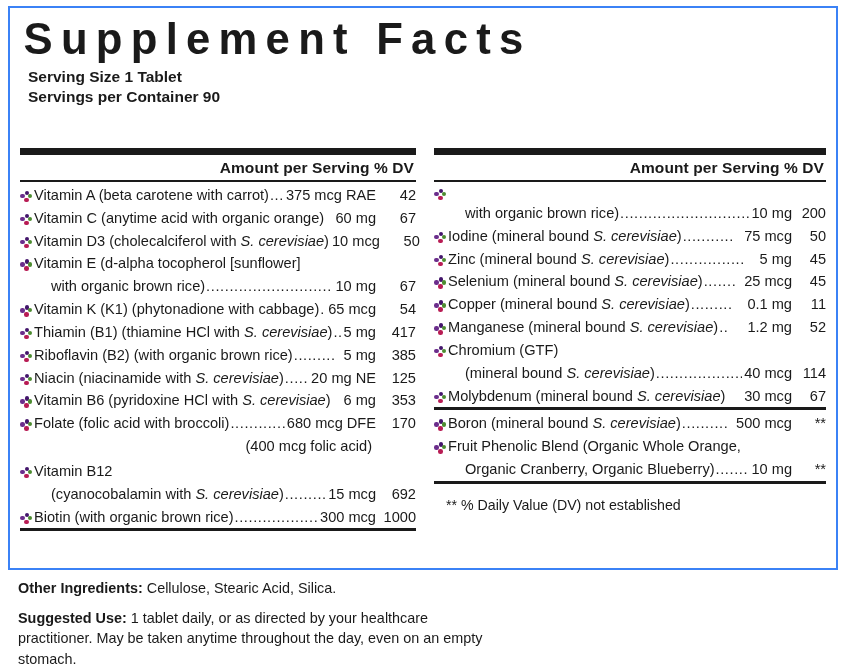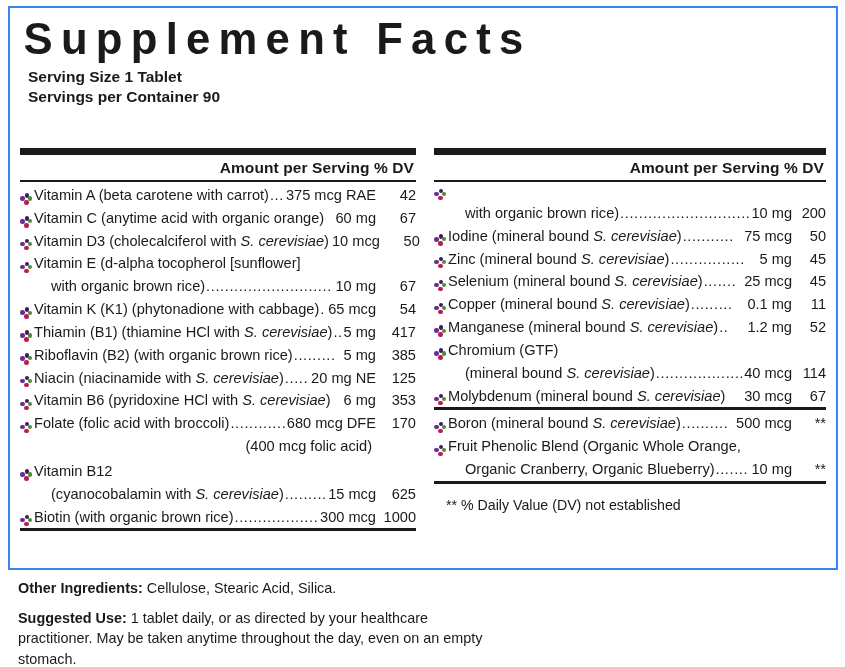--- a/index.html
+++ b/index.html
@@ -64,21 +64,21 @@
     font-weight:bold;
     padding:4px 2px 3px 0;
     white-space:nowrap;
     letter-spacing:0.1px;
   }
 
   
   .rows{padding-top:2px;}
   .row{
     display:flex;
-    align-items:flex-end;
+    align-items:center;
     font-size:14.6px;
     line-height:1.565;
     white-space:nowrap;
   }
   .row.cont{padding-left:0;}
 
   .bullet{
     flex:0 0 auto;
     width:13px;height:14px;
     margin-top:4px;margin-right:1px;
@@ -291,21 +291,21 @@
               <span class="nm">Vitamin B12</span>
               <span class="dots"></span>
               <span class="amt"></span>
               <span class="dv"></span>
             </div>
             <div class="row cont">
               <span class="bullet blank"></span>
               <span class="nm indent">(cyanocobalamin with <em>S. cerevisiae</em>)</span>
               <span class="dots">...............</span>
               <span class="amt">15 mcg</span>
-              <span class="dv">625</span>
+              <span class="dv">692</span>
             </div>
             <div class="row">
               <span class="bullet">
                 <i></i>
                 <i></i>
                 <i></i>
                 <i></i>
               </span>
               <span class="nm">Biotin (with organic brown rice)</span>
               <span class="dots">....................</span>

